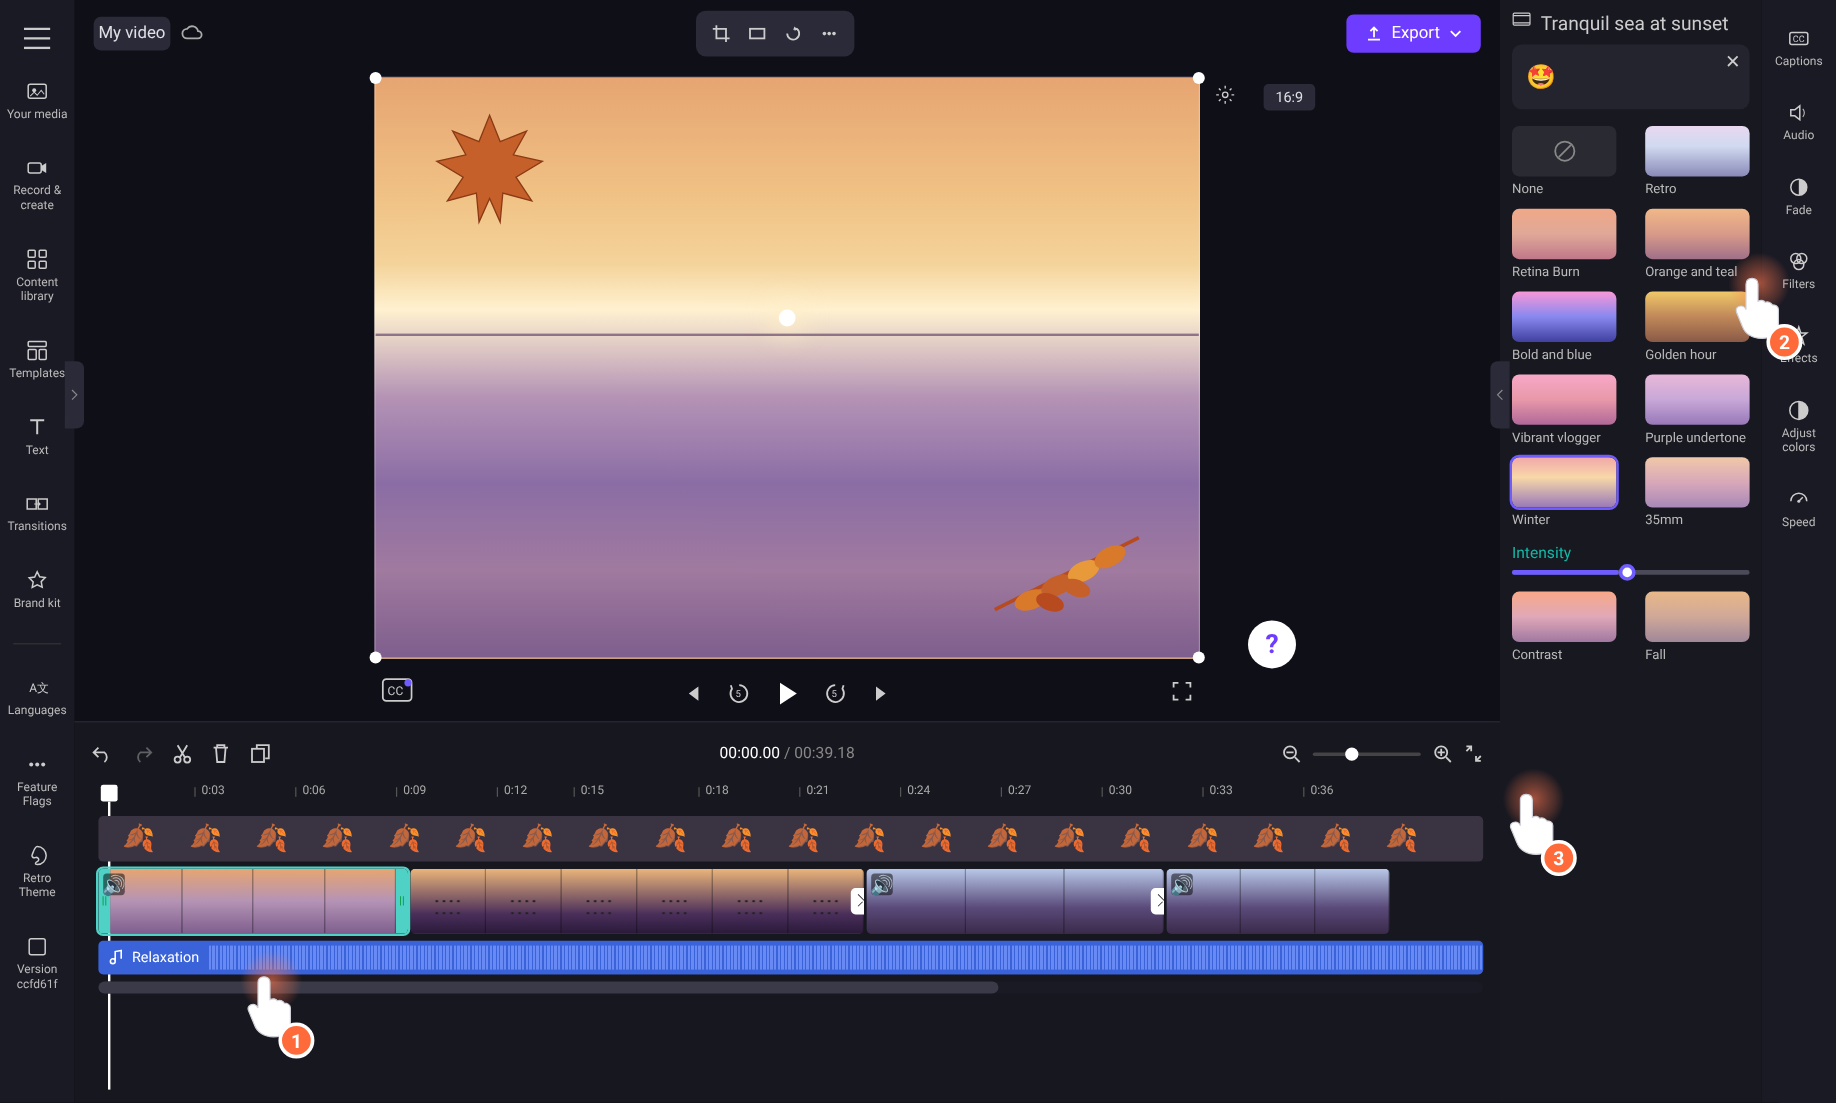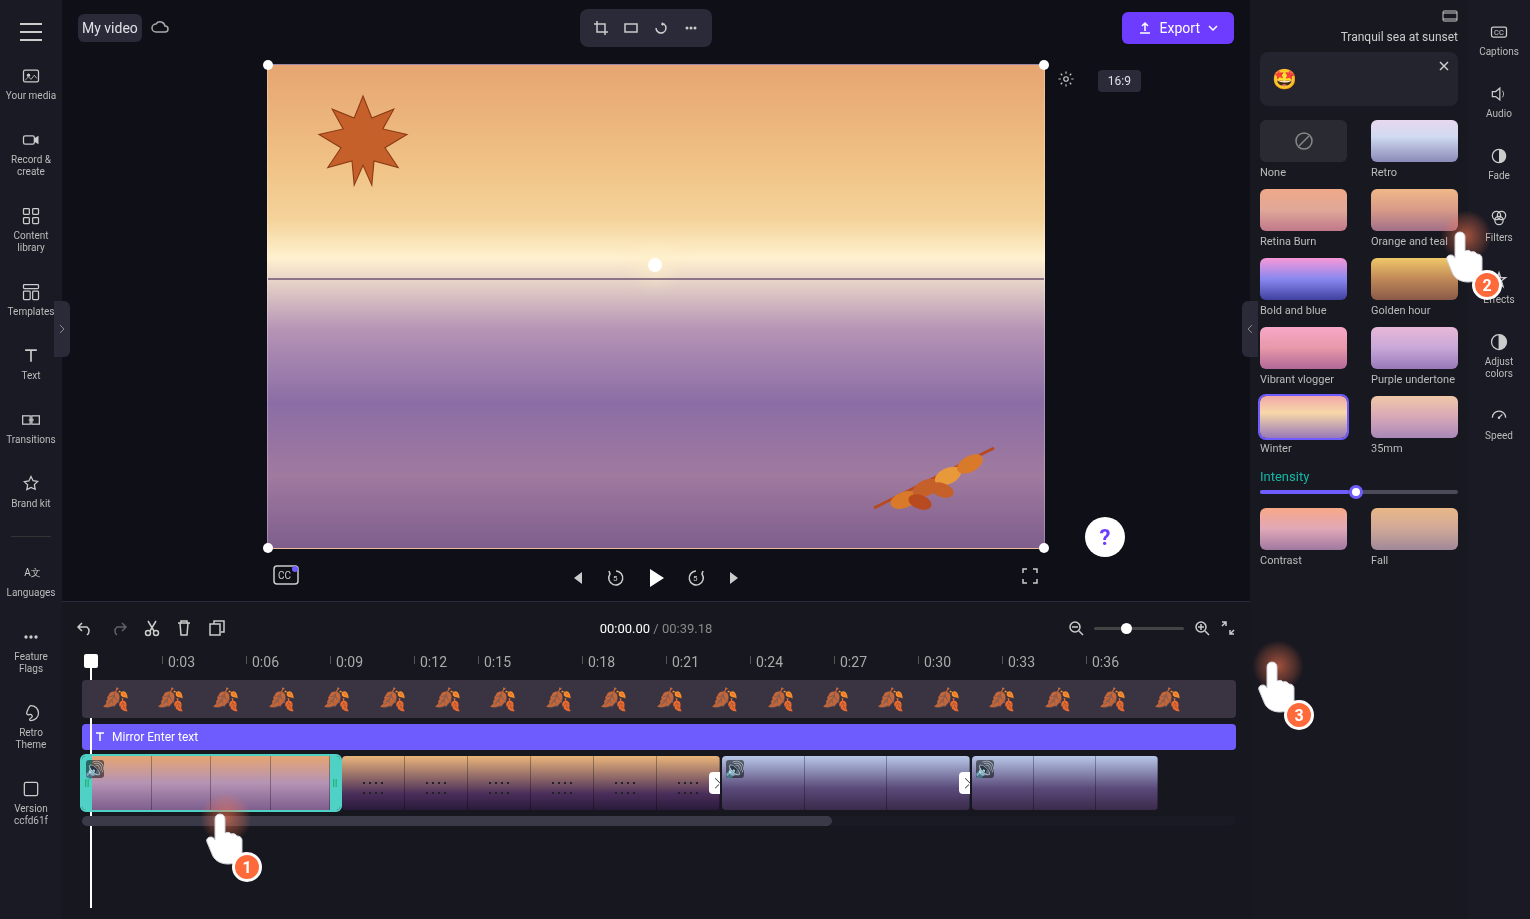--- a/index.html
+++ b/index.html
@@ -10,21 +10,21 @@
 .sidebar-item svg, .sidebar-item .ico { width: 20px; height: 20px; margin-bottom: 4px; fill: #ccc; }
 .sidebar-sep { height: 1px; background: #333; width: 40px; margin: 8px 0; }
 .main-area { flex: 1; display: flex; flex-direction: column; }
 .top-bar { height: 56px; display: flex; align-items: center; padding: 0 16px; gap: 12px; }
 .title-area { display:flex; align-items:center; gap:8px; }
 .project-title { background: #2a2a38; padding: 6px 4px; border-radius: 6px; font-size: 14px; }
 .center-tools { margin: 0 auto; display: flex; gap: 4px; background: #2a2a38; padding: 6px 8px; border-radius: 8px; }
 .center-tools .tool { width: 26px; height: 26px; display:flex; align-items:center; justify-content:center; cursor:pointer; }
 .export-btn { background: #6e3cff; color: #fff; padding: 8px 16px; border-radius: 6px; display: flex; align-items: center; gap: 8px; font-size: 14px; cursor: pointer; }
 .preview-zone { flex: 1; display: flex; justify-content: center; align-items: flex-start; padding: 8px 0; position: relative; }
-.canvas-wrap { position: relative; width: 778px; height: 485px; text-align: right; }
+.canvas-wrap { position: relative; width: 688px; height: 485px; text-align: right; }
 .video-canvas { width: 100%; height: 100%; border: 1px solid rgba(255,255,255,.25); position: relative;
   background: linear-gradient(to bottom, #e6a572 0%, #f0c184 20%, #f4d39a 32%, #fff1d0 40%, #b493b5 55%, #8b6da5 70%, #a07a9f 85%, #7e5e8d 100%); }
 .sun { position:absolute; left:49%; top:40%; width:14px; height:14px; background:#fff; border-radius:50%; box-shadow:0 0 20px 8px rgba(255,240,200,.7); }
 .horizon { position:absolute; top:44%; left:0; right:0; height:2px; background: rgba(80,50,90,.6); }
 .leaf-tl { position:absolute; top:20px; left:30px; width:130px; height:110px; }
 .leaf-br { position:absolute; bottom:30px; right:40px; width:140px; height:90px; }
 .corner-handle { position:absolute; width:10px; height:10px; background:#fff; border-radius:50%; }
 .ch-tl{top:-5px;left:-5px}.ch-tr{top:-5px;right:-5px}.ch-bl{bottom:-5px;left:-5px}.ch-br{bottom:-5px;right:-5px}
 .gear-ico { position:absolute; top:6px; right:-30px; cursor:pointer; }
 .aspect-chip { position:absolute; top:6px; right:-96px; background:#2a2a38; padding:4px 10px; border-radius:4px; font-size:12px; }
@@ -40,21 +40,21 @@
 .timeline-zone { height: 318px; background:#17171f; border-top:1px solid #2a2a38; display:flex; flex-direction:column; padding:10px 14px 0 14px; position:relative; }
 .tl-toolbar { display:flex; align-items:center; gap:16px; height:32px; margin-bottom:10px; }
 .tl-toolbar .tb { cursor:pointer; }
 .tl-time { position:absolute; left:50%; transform:translateX(-50%); font-size:13px; }
 .tl-time .cur { color:#fff; }
 .tl-time .tot { color:#888; }
 .tl-zoom { margin-left:auto; display:flex; align-items:center; gap:10px; }
 .zoom-track { width:90px; height:3px; background:#444; border-radius:2px; position:relative; }
 .zoom-thumb { position:absolute; left:30%; top:-4px; width:11px; height:11px; background:#fff; border-radius:50%; }
 .ruler { height:20px; position:relative; margin-left:6px; }
-.tick { position:absolute; font-size:14px; color:#aaa; top:0; }
+.tick { position:absolute; font-size:10px; color:#aaa; top:0; }
 .tick::before { content:""; position:absolute; left:-6px; top:2px; width:1px; height:8px; background:#555; }
 .playhead { position:absolute; top:0; left:2px; width:14px; height:14px; background:#fff; border-radius:2px; }
 .playhead::after { content:""; position:absolute; top:14px; left:6px; width:2px; height:240px; background:#fff; }
 .track { height:38px; background:#2a2a38; border-radius:4px; margin:6px 0 0 6px; position:relative; overflow:hidden; display:flex; align-items:center; }
 .track.leaves { background:#3a3342; }
 .leaf-rep { display:flex; gap:28px; padding-left:20px; }
 .leaf-rep span { font-size:22px; color:#d46a3a; }
 .text-chip { display:inline-flex; align-items:center; gap:6px; background:#6e5cff; color:#fff; padding:6px 12px; border-radius:4px; font-size:12px; margin:6px 0 0 6px; }
 .video-track { height:54px; margin:6px 0 0 6px; display:flex; gap:2px; position:relative; }
 .clip { height:54px; border-radius:4px; position:relative; overflow:hidden; display:flex; }
@@ -67,21 +67,21 @@
 .clip .thumb.wide { background:linear-gradient(to bottom,#b8c8e8 0%,#5a4a7a 60%,#3a2a4a 100%); }
 .clip-icons { position:absolute; left:4px; top:4px; display:flex; gap:2px; }
 .clip-icons .ci { width:18px; height:18px; background:rgba(0,0,0,.5); border-radius:3px; display:flex; align-items:center; justify-content:center; }
 .trans-ico { position:absolute; top:50%; transform:translateY(-50%); width:22px; height:22px; background:#fff; border-radius:4px; display:flex; align-items:center; justify-content:center; color:#222; font-size:14px; }
 .audio-track { height:28px; background:#3a63d9; border-radius:4px; margin:6px 0 0 6px; display:flex; align-items:center; padding-left:8px; gap:8px; font-size:12px; color:#fff; position:relative; overflow:hidden; }
 .wave { flex:1; height:20px; background:repeating-linear-gradient(90deg,#7a9aff 0 2px,#3a63d9 2px 3px); opacity:.7; }
 .hscroll { height:10px; margin:6px 0 0 6px; background:#1a1a24; border-radius:5px; position:relative; }
 .hscroll-thumb { position:absolute; left:0; width:65%; height:100%; background:#3a3a48; border-radius:5px; }
 
 .right-panel { width:218px; background:#181820; padding:10px; display:flex; flex-direction:column; overflow-y:auto; }
-.clip-name-row { display:flex; align-items:flex-end; gap:8px; font-size:12px; color:#ccc; margin-bottom:8px;flex-direction:column; }
+.clip-name-row { display:flex; align-items:flex-start; gap:8px; font-size:16px; color:#ccc; margin-bottom:8px; }
 .tip-card { background:#24242e; border-radius:8px; padding:12px; position:relative; margin-bottom:14px; font-size:12px; line-height:1.5; color:#ccc; display:flex; gap:8px; }
 .tip-close { position:absolute; top:8px; right:8px; cursor:pointer; }
 .filter-grid { display:grid; grid-template-columns:1fr 1fr; gap:10px 24px; }
 .filter-item { display:flex; flex-direction:column; gap:4px; font-size:11px; color:#bbb; cursor:pointer; }
 .filter-thumb { width:100%; height:42px; border-radius:6px; position:relative; }
 .filter-thumb.selected { outline:2px solid #6e5cff; }
 .ft-none { background:#2a2a32; display:flex; align-items:center; justify-content:center; }
 .ft-retro { background:linear-gradient(to bottom,#e8d8f0 0%,#d0daf0 40%,#8a8ab8 100%); }
 .ft-retina { background:linear-gradient(to bottom,#f0a888 0%,#e0a898 50%,#c0788a 100%); }
 .ft-orange { background:linear-gradient(to bottom,#f0b888 0%,#d89a88 50%,#a07088 100%); }
@@ -422,26 +422,20 @@
           <span>🍂</span>
           <span>🍂</span>
           <span>🍂</span>
           <span>🍂</span>
           <span>🍂</span>
           <span>🍂</span>
           <span>🍂</span>
       </div>
     </div>
 
-    <div class="text-chip">
-      <svg width="12" height="12" viewBox="0 0 12 12">
-          <path d="M2 2h8M6 2v8" stroke="#fff" stroke-width="1.5"></path>
-        </svg>
-      <span>Mirror Enter text</span>
-    </div>
 
     <div class="video-track">
       <div class="clip selected" style="width:258px">
         <div class="handle">||</div>
         <div class="clip-icons">
             <span class="ci">🔊</span>
           </div>
         <div class="thumbs">
             <div class="thumb"></div>
             <div class="thumb"></div>
@@ -480,20 +474,27 @@
             <span class="ci">🔊</span>
           </div>
         <div class="thumbs">
             <div class="thumb wide"></div>
             <div class="thumb wide"></div>
             <div class="thumb wide"></div>
           </div>
       </div>
     </div>
 
+    <div class="audio-track">
+      <svg width="12" height="14" viewBox="0 0 12 14">
+          <path d="M4 12a2 2 0 100-4 2 2 0 000 4zM6 10V2l5-1v7" stroke="#fff" fill="none" stroke-width="1.3"></path>
+        </svg>
+      <span>Relaxation</span>
+      <div class="wave"></div>
+    </div>
 
     <div class="hscroll">
         <div class="hscroll-thumb"></div>
       </div>
 
     <div class="annot-hand" style="left:130px; top:190px;">
       <div class="pulse"></div>
       <svg width="50" height="60" viewBox="0 0 50 60">
           <path d="M20 8c3 0 5 2 5 5v14c2-1 5-1 6 1 2-1 5 0 6 2 2 0 5 1 5 4v12c0 8-6 12-14 12s-14-4-16-10l-5-12c-1-3 1-5 4-5 2 0 3 1 4 3V13c0-3 2-5 5-5z" fill="#fff" stroke="#d0d0d8" stroke-width="1"></path>
         </svg>

